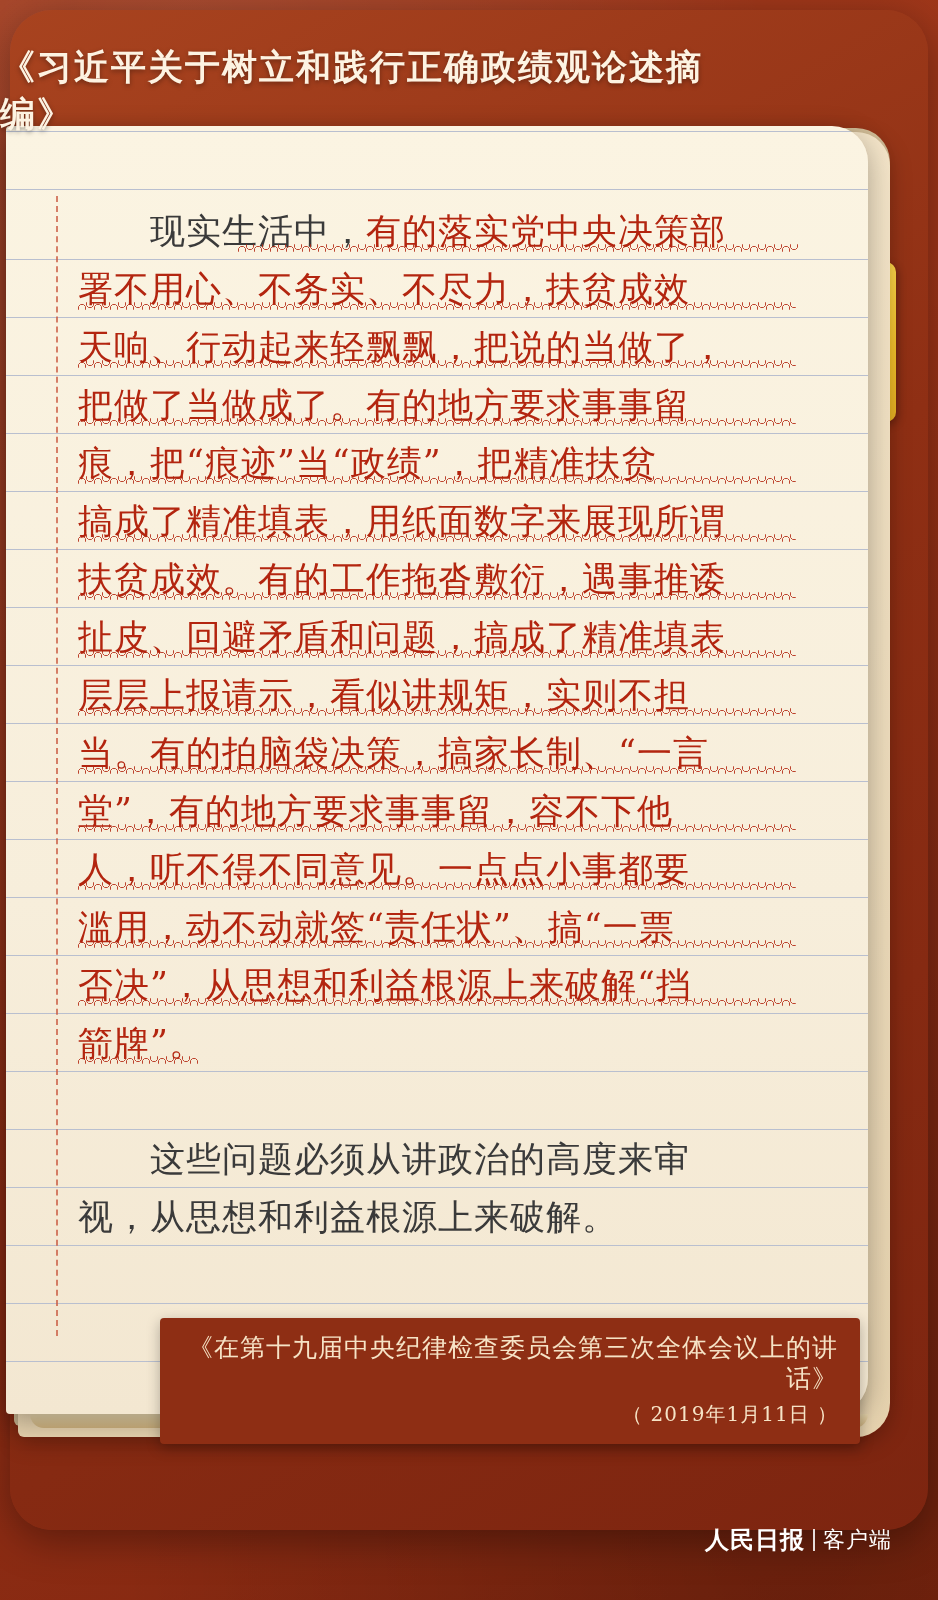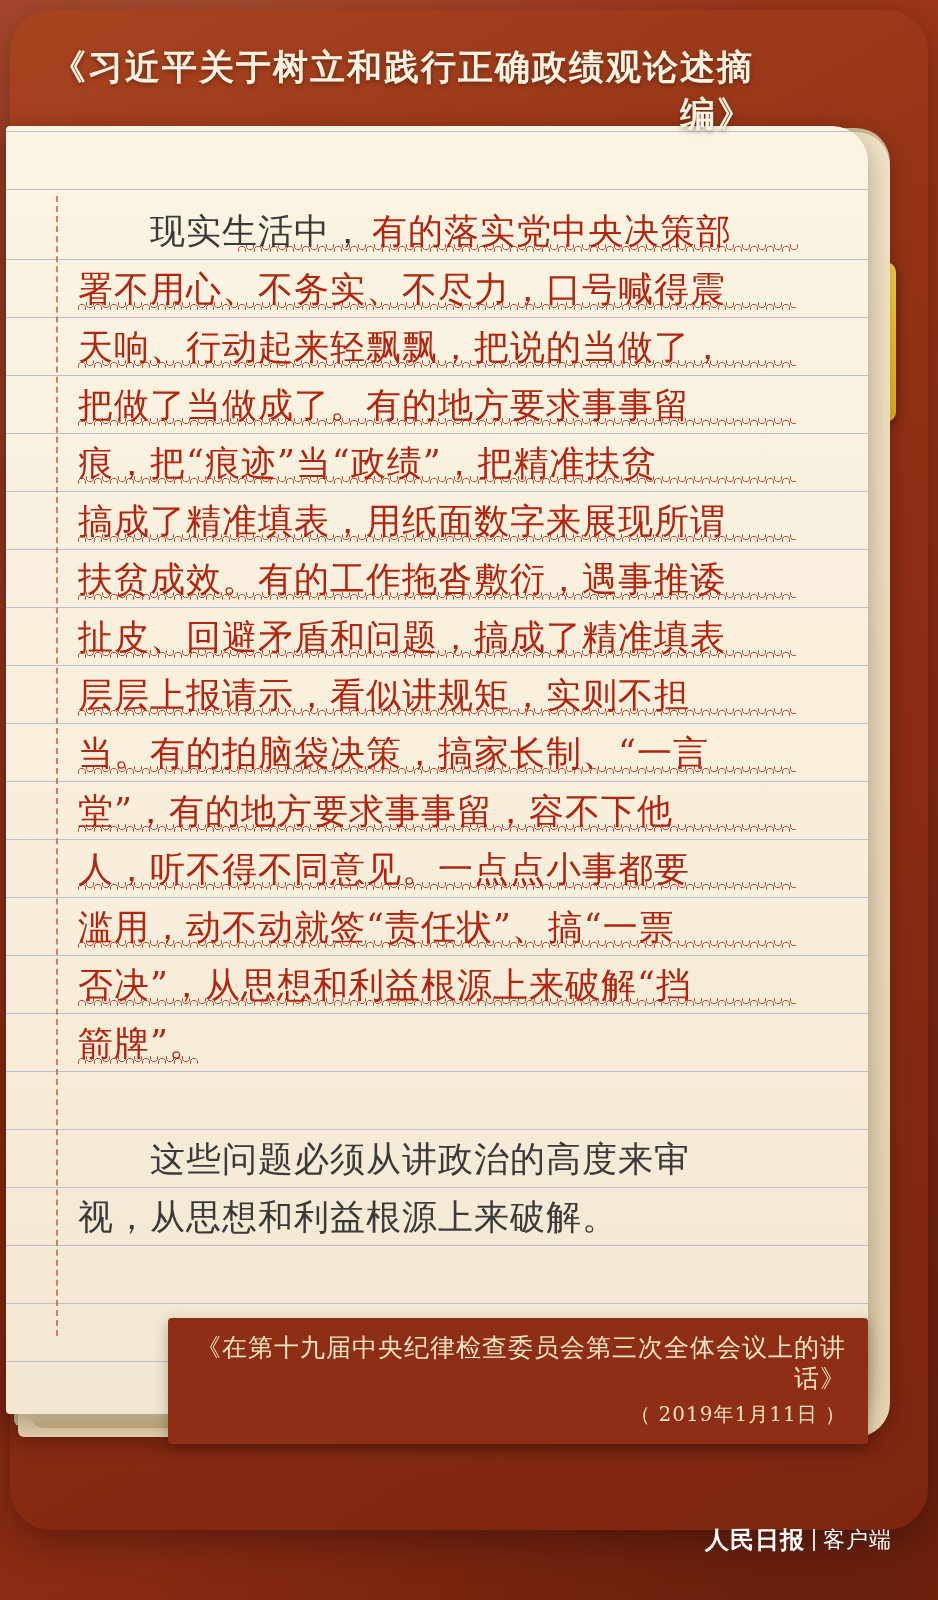--- a/index.html
+++ b/index.html
@@ -43,21 +43,21 @@
     background: linear-gradient(150deg, #a8431f 0%, #8f2f14 45%, #7d2510 100%);
     box-shadow: 0 10px 40px rgba(0,0,0,0.35);
   }
 
   
   .header {
     position: absolute;
     left: 0;
     top: 44px;
     width: 754px;
-    text-align: right;
+    text-align: left;
     z-index: 6;
   }
   .header .title {
     display: inline-block;
     color: #fdf3e2;
     font-family: "DejaVu Serif", "Liberation Serif", serif;
     font-size: 35px;
     font-weight: 700;
     letter-spacing: 2px;
     text-shadow: 0 2px 5px rgba(0,0,0,0.35);
@@ -149,21 +149,21 @@
     position: relative;
   }
   .line.red {
     color: #b3250f;
   }
   .line.dark {
     color: #3a3a3a;
   }
   
   .seg-dark { color: #3a3a3a; }
-  .seg-red  { color: #b3250f; margin-left: 6px; }
+  .seg-red  { color: #b3250f; }
 
   
   .wavy {
     position: absolute;
     left: 0;
     bottom: 8px;
     height: 8px;
     width: 100%;
     background-image:
       radial-gradient(circle at 4px 6px, rgba(0,0,0,0) 3px, #b3250f 3.6px, rgba(0,0,0,0) 4.2px),
@@ -184,21 +184,20 @@
     top: 1318px;
     width: 700px;
     padding: 14px 22px 16px 22px;
     box-sizing: border-box;
     background: #8e2e14;
     border-radius: 4px;
     color: #f6e3c6;
     text-align: right;
     z-index: 7;
     box-shadow: 0 4px 14px rgba(0,0,0,0.28);
-    margin-left: 8px;
   }
   .caption .src {
     font-family: "DejaVu Serif", "Liberation Serif", serif;
     font-size: 25px;
     letter-spacing: 1px;
     line-height: 1.25;
   }
   .caption .date {
     font-family: "DejaVu Serif", "Liberation Serif", serif;
     font-size: 20px;
@@ -268,21 +267,21 @@
     <div class="margin-rule"></div>
 
     <div class="body-text">
 
       <div class="line indent">
         <span class="seg-dark">现实生活中，</span><span class="seg-red">有的落实党中央决策部</span>
         <span class="wavy w-sub1"></span>
       </div>
 
       <div class="line red">
-        <span>署不用心、不务实、不尽力，口号喊得震</span>
+        <span>署不用心、不务实、不尽力，扶贫成效</span>
         <span class="wavy"></span>
       </div>
 
       <div class="line red">
         <span>天响、行动起来轻飘飘，把说的当做了，</span>
         <span class="wavy"></span>
       </div>
 
       <div class="line red">
         <span>把做了当做成了。有的地方要求事事留</span>

